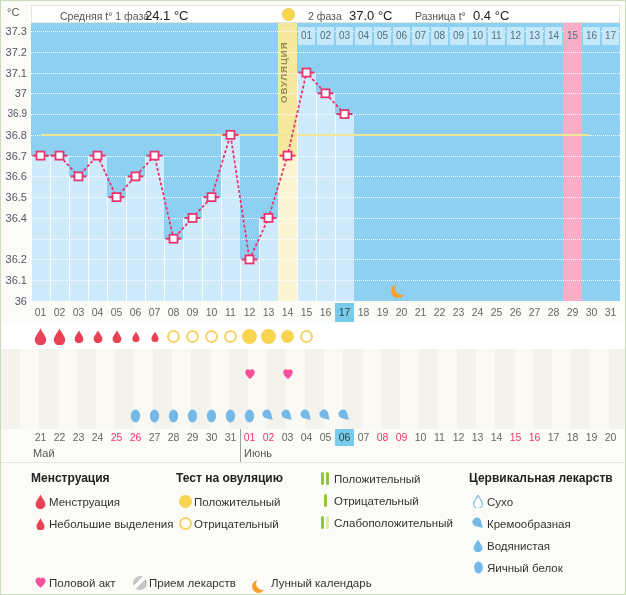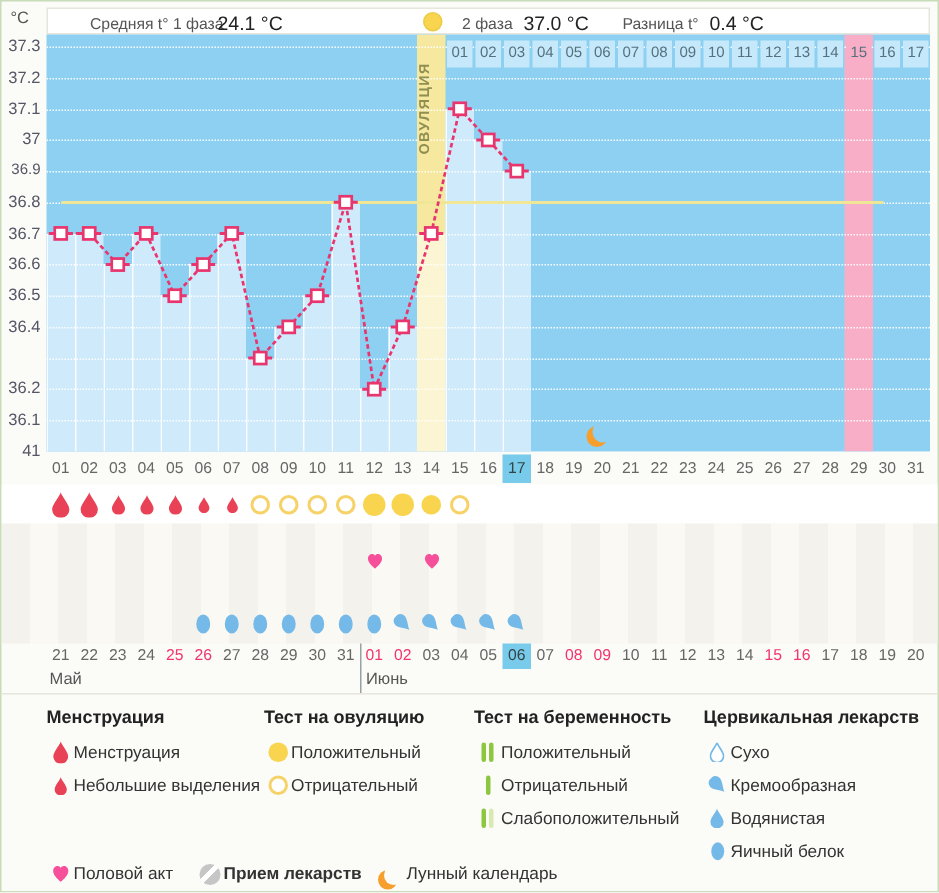--- a/index.html
+++ b/index.html
@@ -71,21 +71,21 @@
       <div style="position: absolute; left: 0px; width: 26px; top: 86.307px; text-align: right; font-size: 11px; color: rgb(85, 85, 102);">37</div>
       <div style="position: absolute; left: 0px; width: 26px; top: 107.076px; text-align: right; font-size: 10px; color: rgb(85, 85, 102);">36.9</div>
       <div style="position: absolute; left: 0px; width: 26px; top: 127.845px; text-align: right; font-size: 11px; color: rgb(85, 85, 102);">36.8</div>
       <div style="position: absolute; left: 0px; width: 26px; top: 148.614px; text-align: right; font-size: 11px; color: rgb(85, 85, 102);">36.7</div>
       <div style="position: absolute; left: 0px; width: 26px; top: 169.383px; text-align: right; font-size: 11px; color: rgb(85, 85, 102);">36.6</div>
       <div style="position: absolute; left: 0px; width: 26px; top: 190.152px; text-align: right; font-size: 11px; color: rgb(85, 85, 102);">36.5</div>
       <div style="position: absolute; left: 0px; width: 26px; top: 210.921px; text-align: right; font-size: 11px; color: rgb(85, 85, 102);">36.4</div>
       <div style="position: absolute; left: 0px; width: 26px; top: 231.69px; text-align: left; font-size: 11px; color: rgb(85, 85, 102); margin-left: 40px;">36.3</div>
       <div style="position: absolute; left: 0px; width: 26px; top: 252.459px; text-align: right; font-size: 11px; color: rgb(85, 85, 102);">36.2</div>
       <div style="position: absolute; left: 0px; width: 26px; top: 273.228px; text-align: right; font-size: 11px; color: rgb(85, 85, 102);">36.1</div>
-      <div style="position: absolute; left: 0px; width: 26px; top: 293.997px; text-align: right; font-size: 11px; color: rgb(85, 85, 102);">41</div>
+      <div style="position: absolute; left: 0px; width: 26px; top: 293.997px; text-align: right; font-size: 11px; color: rgb(85, 85, 102);">36</div>
     </div>
   <div class="plot" id="plot" style="background: rgb(141, 208, 241);">
       <div class="col-lower" style="left: 0px; top: 132.614px; width: 19px; height: 145.386px; background: rgb(207, 234, 251);"></div>
       <div class="col-lower" style="left: 19px; top: 132.614px; width: 19px; height: 145.386px; background: rgb(207, 234, 251);"></div>
       <div class="col-lower" style="left: 38px; top: 153.383px; width: 19px; height: 124.617px; background: rgb(207, 234, 251);"></div>
       <div class="col-lower" style="left: 57px; top: 132.614px; width: 19px; height: 145.386px; background: rgb(207, 234, 251);"></div>
       <div class="col-lower" style="left: 76px; top: 174.152px; width: 19px; height: 103.848px; background: rgb(207, 234, 251);"></div>
       <div class="col-lower" style="left: 95px; top: 153.383px; width: 19px; height: 124.617px; background: rgb(207, 234, 251);"></div>
       <div class="col-lower" style="left: 114px; top: 132.614px; width: 19px; height: 145.386px; background: rgb(207, 234, 251);"></div>
       <div class="col-lower" style="left: 133px; top: 215.69px; width: 19px; height: 62.31px; background: rgb(207, 234, 251);"></div>
@@ -403,21 +403,20 @@
           <div class="leg-txt">Положительный</div>
         </div>
         <div class="leg-item">
           <div class="leg-ico">
             <span class="circ" style="display: block; width: 13px; height: 13px; background: rgb(255, 255, 255); border: 2px solid rgb(246, 210, 105); border-radius: 50%; box-sizing: border-box;"></span>
           </div>
           <div class="leg-txt">Отрицательный</div>
         </div>
       </div>
       <div class="legend-sec" style="left: 315px;">
-        <div class="leg-title">Тест на беременность</div>
         <div class="leg-item">
           <div class="leg-ico">
             <span class="bars">
               <span class="bar" style="background:#8dc63f"></span>
               <span class="bar" style="background:#8dc63f"></span>
             </span>
           </div>
           <div class="leg-txt">Положительный</div>
         </div>
         <div class="leg-item">
@@ -486,21 +485,21 @@
       <div class="footer-item" style="left: 30px;">
         <div class="leg-ico">
           <span>
             <svg xmlns="http://www.w3.org/2000/svg" width="15" height="15" viewBox="0 0 12 16" style="display: block;">
               <path d="M6 12.6C5.3 12 .6 8.4.6 4.9.6 3 2.1 1.5 3.8 1.5c.9 0 1.8.5 2.2 1.3C6.4 2 7.3 1.5 8.2 1.5 9.9 1.5 11.4 3 11.4 4.9c0 3.5-4.7 7.1-5.4 7.7Z" fill="#f6509b"></path>
             </svg>
           </span>
         </div>
         <div class="leg-txt">Половой акт</div>
       </div>
-      <div class="footer-item" style="left: 130px; font-weight: bold;">
+      <div class="footer-item" style="left: 130px;">
         <div class="leg-ico">
           <span class="med"></span>
         </div>
         <div class="leg-txt">Прием лекарств</div>
       </div>
       <div class="footer-item" style="left: 252px;">
         <div class="leg-ico">
           <span class="crescent" style="background: rgb(251, 251, 247);"></span>
         </div>
         <div class="leg-txt">Лунный календарь</div>

